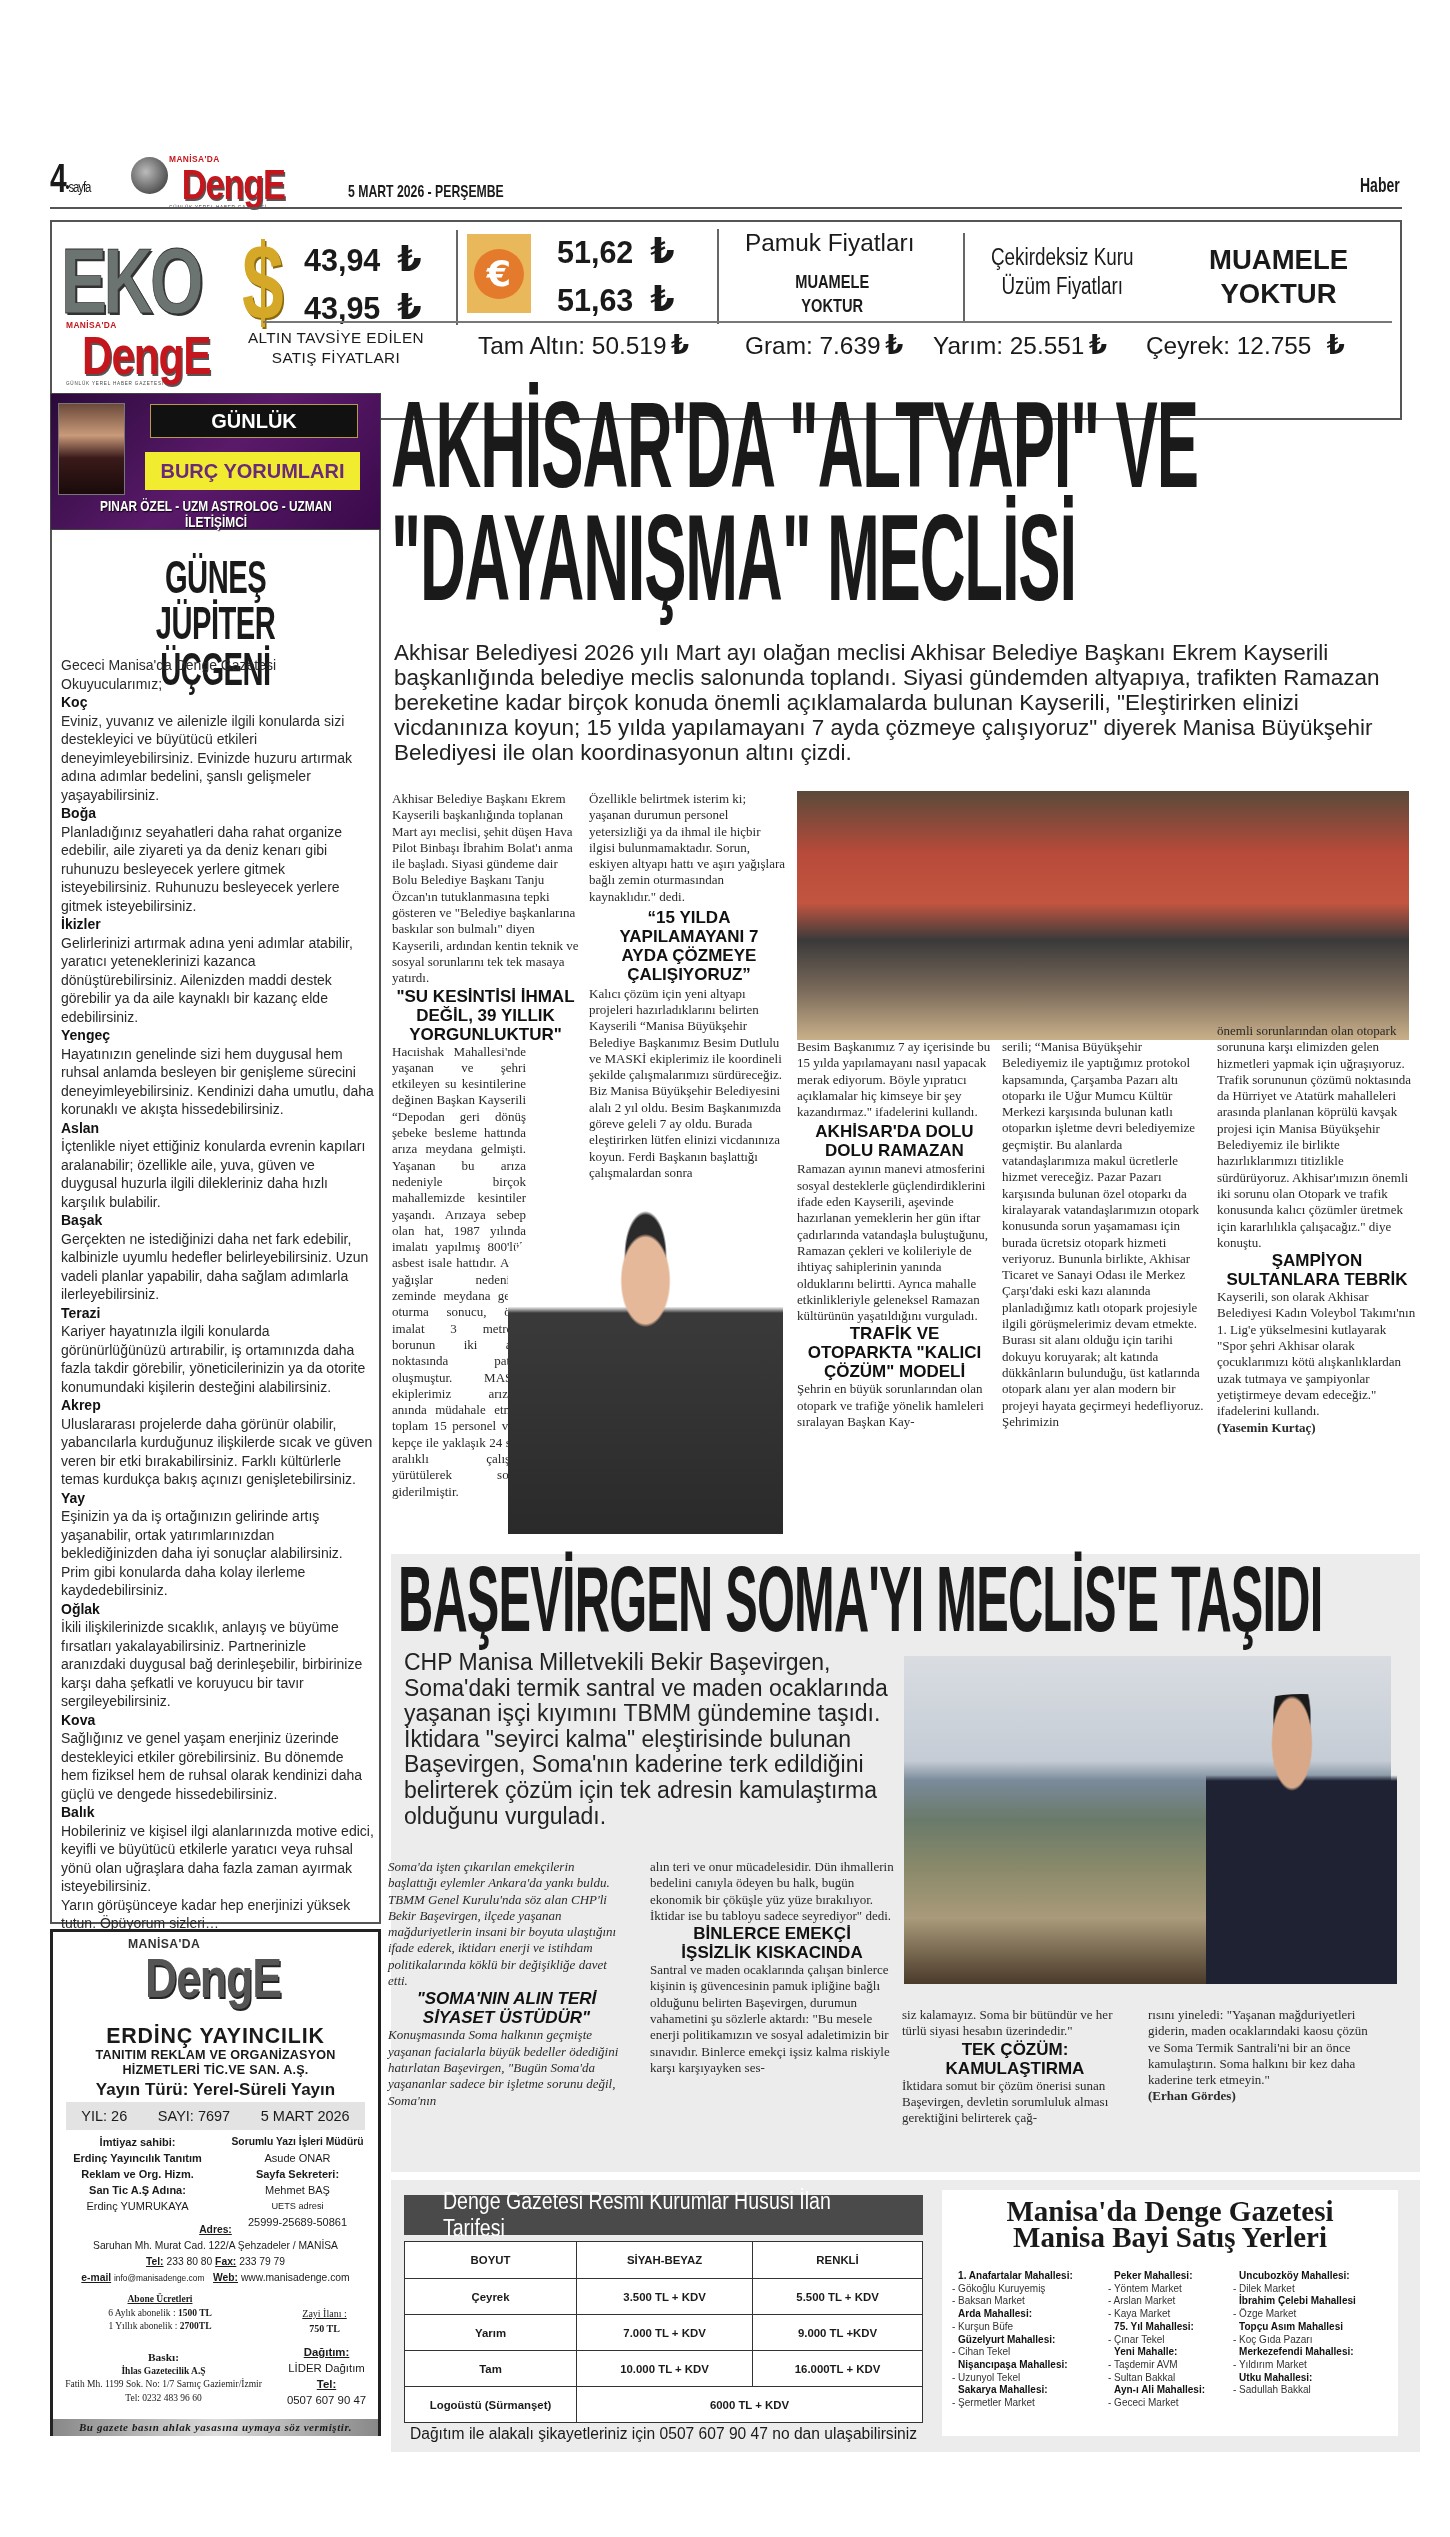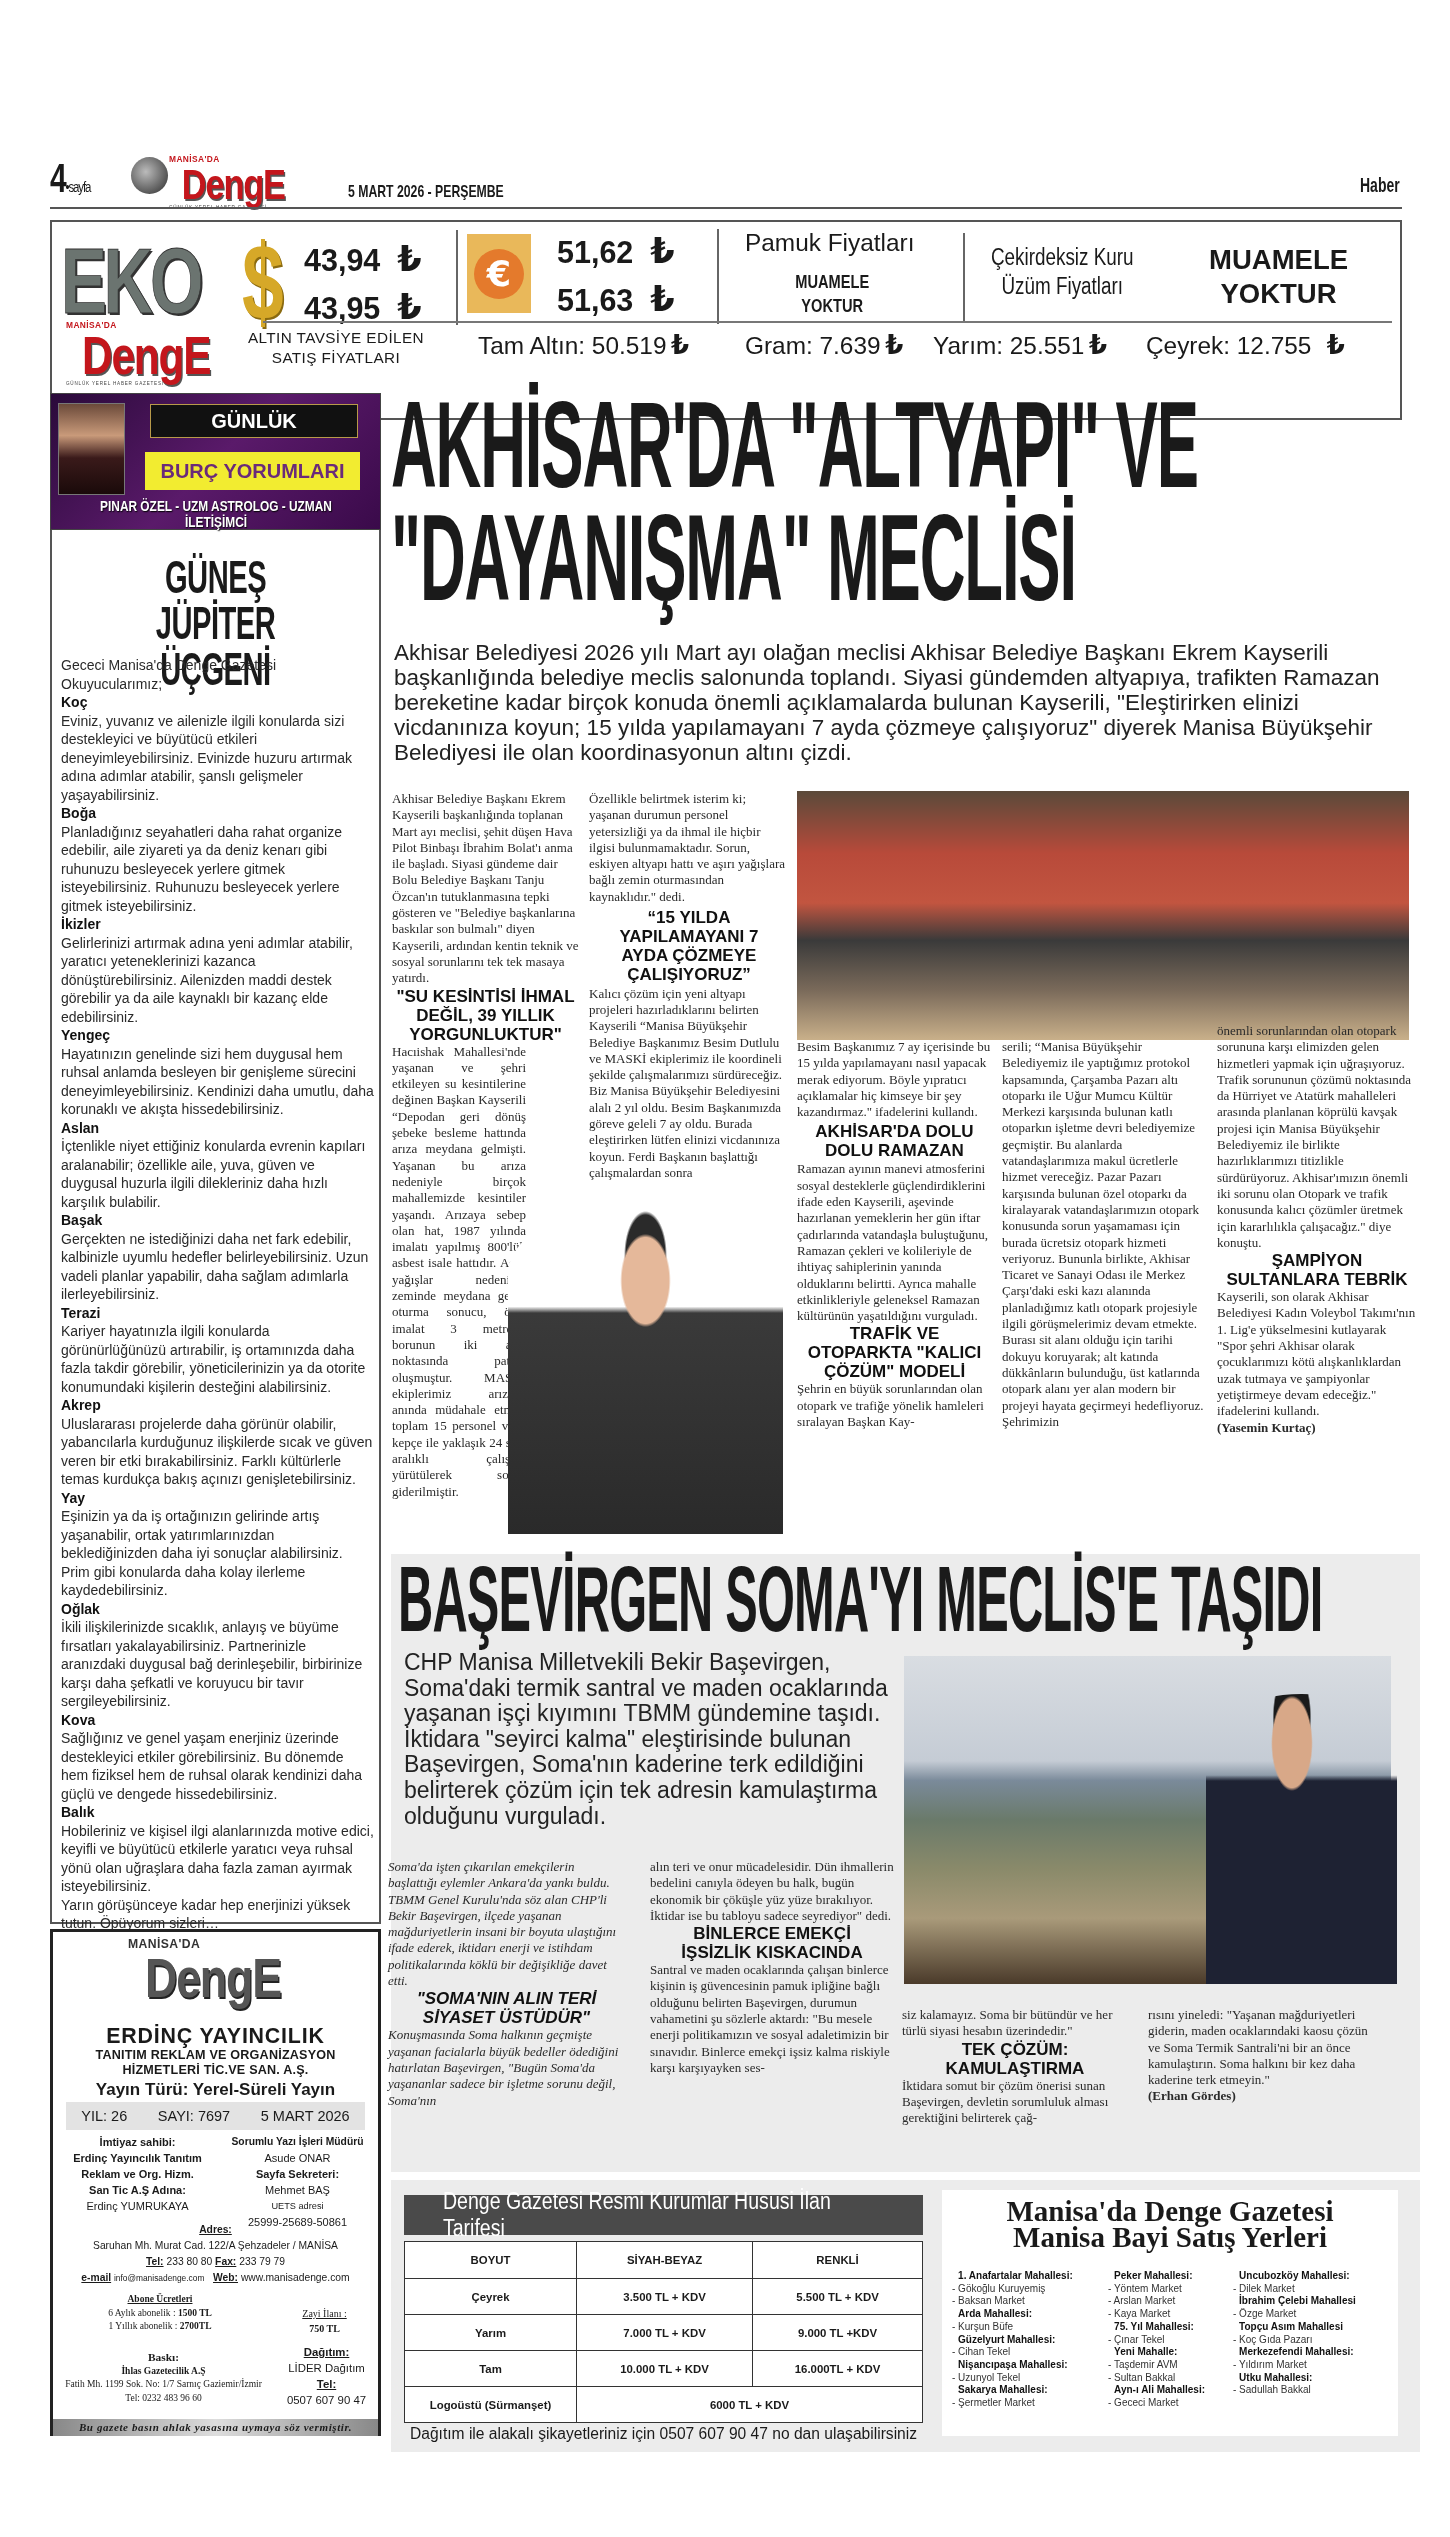--- a/index.html
+++ b/index.html
@@ -176,21 +176,21 @@
 <div class="abs burc">BURÇ YORUMLARI</div>
 <div class="abs astro-name">PINAR ÖZEL - UZM ASTROLOG - UZMAN İLETİŞİMCİ</div>
 <div class="abs horo-box"></div>
 <div class="abs horo-title">
   <div>GÜNEŞ JÜPİTER</div>
   <div>ÜÇGENİ</div>
 </div>
 <div class="abs horo-text" id="horo-text">
   <p>Gececi Manisa'da Denge Gazetesi Okuyucularımız;</p>
 <p><b>Koç</b></p>
-    <p>Eviniz, yuvanız ve ailenizle ilgili konularda sizi destekleyici ve büyütücü etkileri deneyimleyebilirsiniz.  Evinizde huzuru artırmak adına adımlar atabilir, şanslı gelişmeler yaşayabilirsiniz.</p>
+    <p>Eviniz, yuvanız ve ailenizle ilgili konularda sizi destekleyici ve büyütücü etkileri deneyimleyebilirsiniz.  Evinizde huzuru artırmak adına adımlar bedelini, şanslı gelişmeler yaşayabilirsiniz.</p>
     <p><b>Boğa</b></p>
     <p>Planladığınız seyahatleri daha rahat organize edebilir, aile ziyareti ya da deniz kenarı gibi ruhunuzu besleyecek yerlere gitmek isteyebilirsiniz. Ruhunuzu besleyecek yerlere gitmek isteyebilirsiniz.</p>
     <p><b>İkizler</b></p>
     <p>Gelirlerinizi artırmak adına yeni adımlar atabilir, yaratıcı yeteneklerinizi kazanca dönüştürebilirsiniz. Ailenizden maddi destek görebilir ya da aile kaynaklı bir kazanç elde edebilirsiniz.</p>
     <p><b>Yengeç</b></p>
     <p>Hayatınızın genelinde sizi hem duygusal hem ruhsal anlamda besleyen bir genişleme sürecini deneyimleyebilirsiniz. Kendinizi daha umutlu, daha korunaklı ve akışta hissedebilirsiniz.</p>
     <p><b>Aslan</b></p>
     <p>İçtenlikle niyet ettiğiniz konularda evrenin kapıları aralanabilir; özellikle aile, yuva, güven ve duygusal huzurla ilgili dilekleriniz daha hızlı karşılık bulabilir.</p>
     <p><b>Başak</b></p>
     <p>Gerçekten ne istediğinizi daha net fark edebilir, kalbinizle uyumlu hedefler belirleyebilirsiniz. Uzun vadeli planlar yapabilir, daha sağlam adımlarla ilerleyebilirsiniz.</p>

